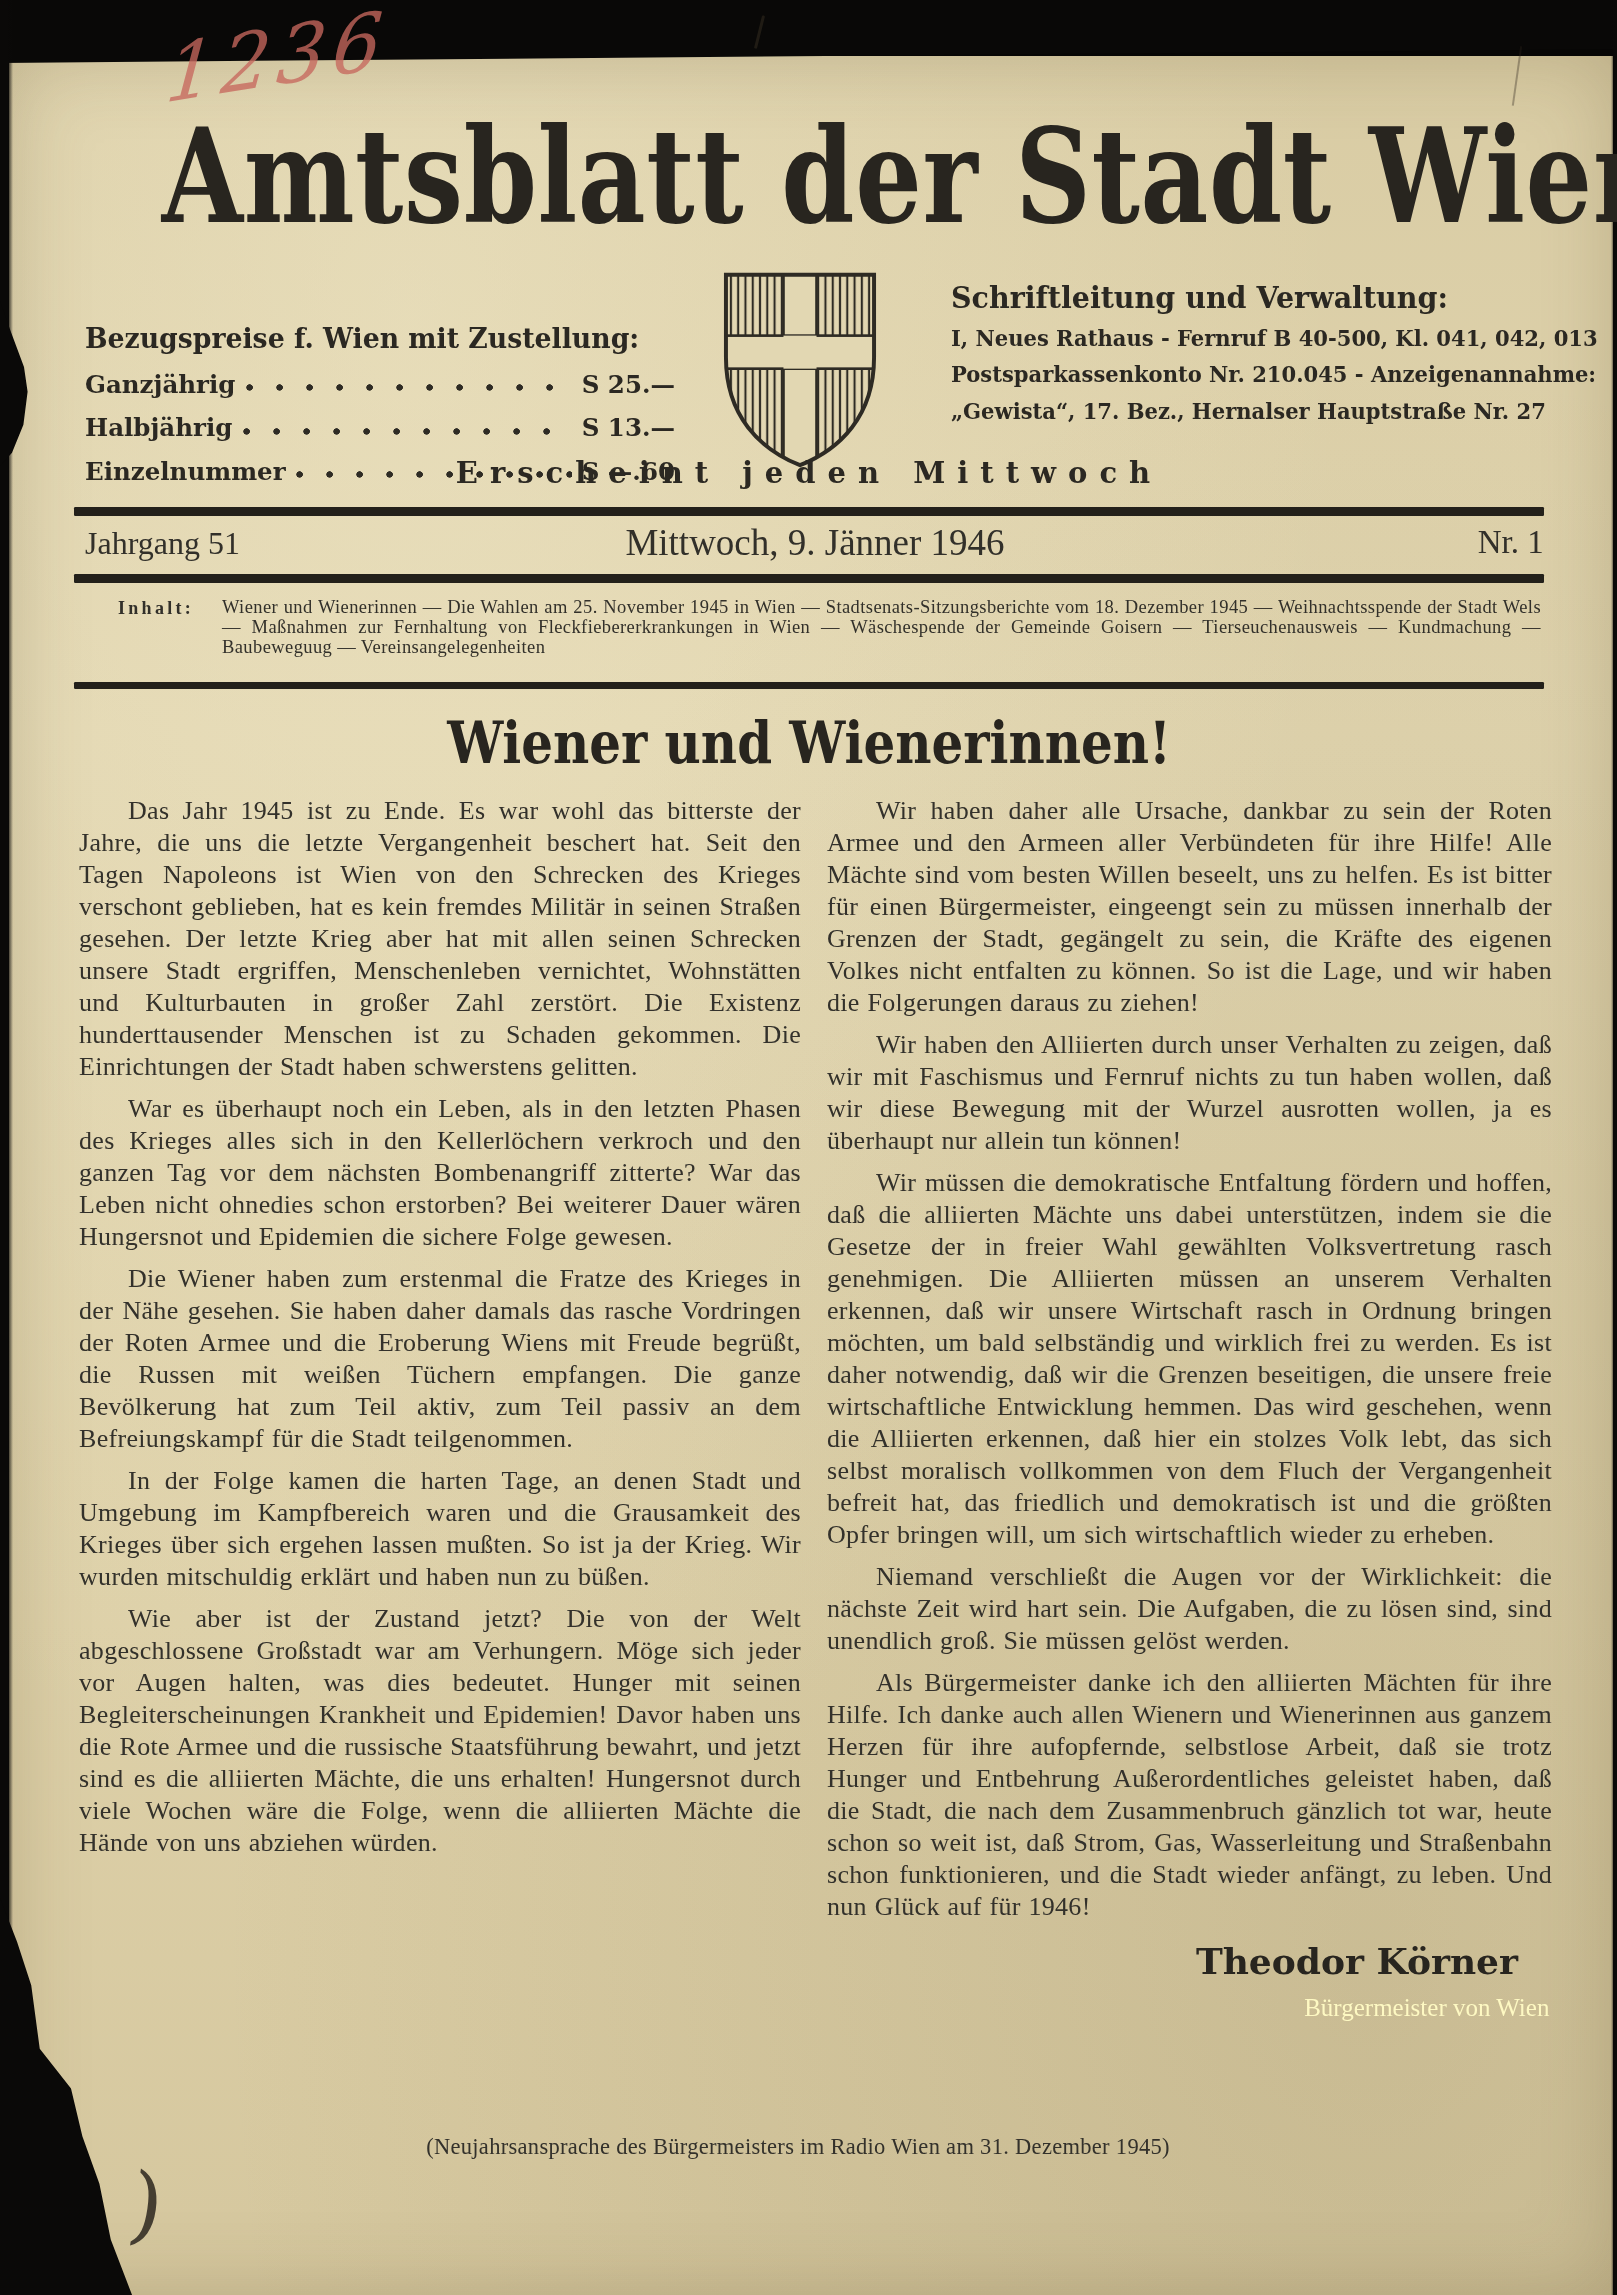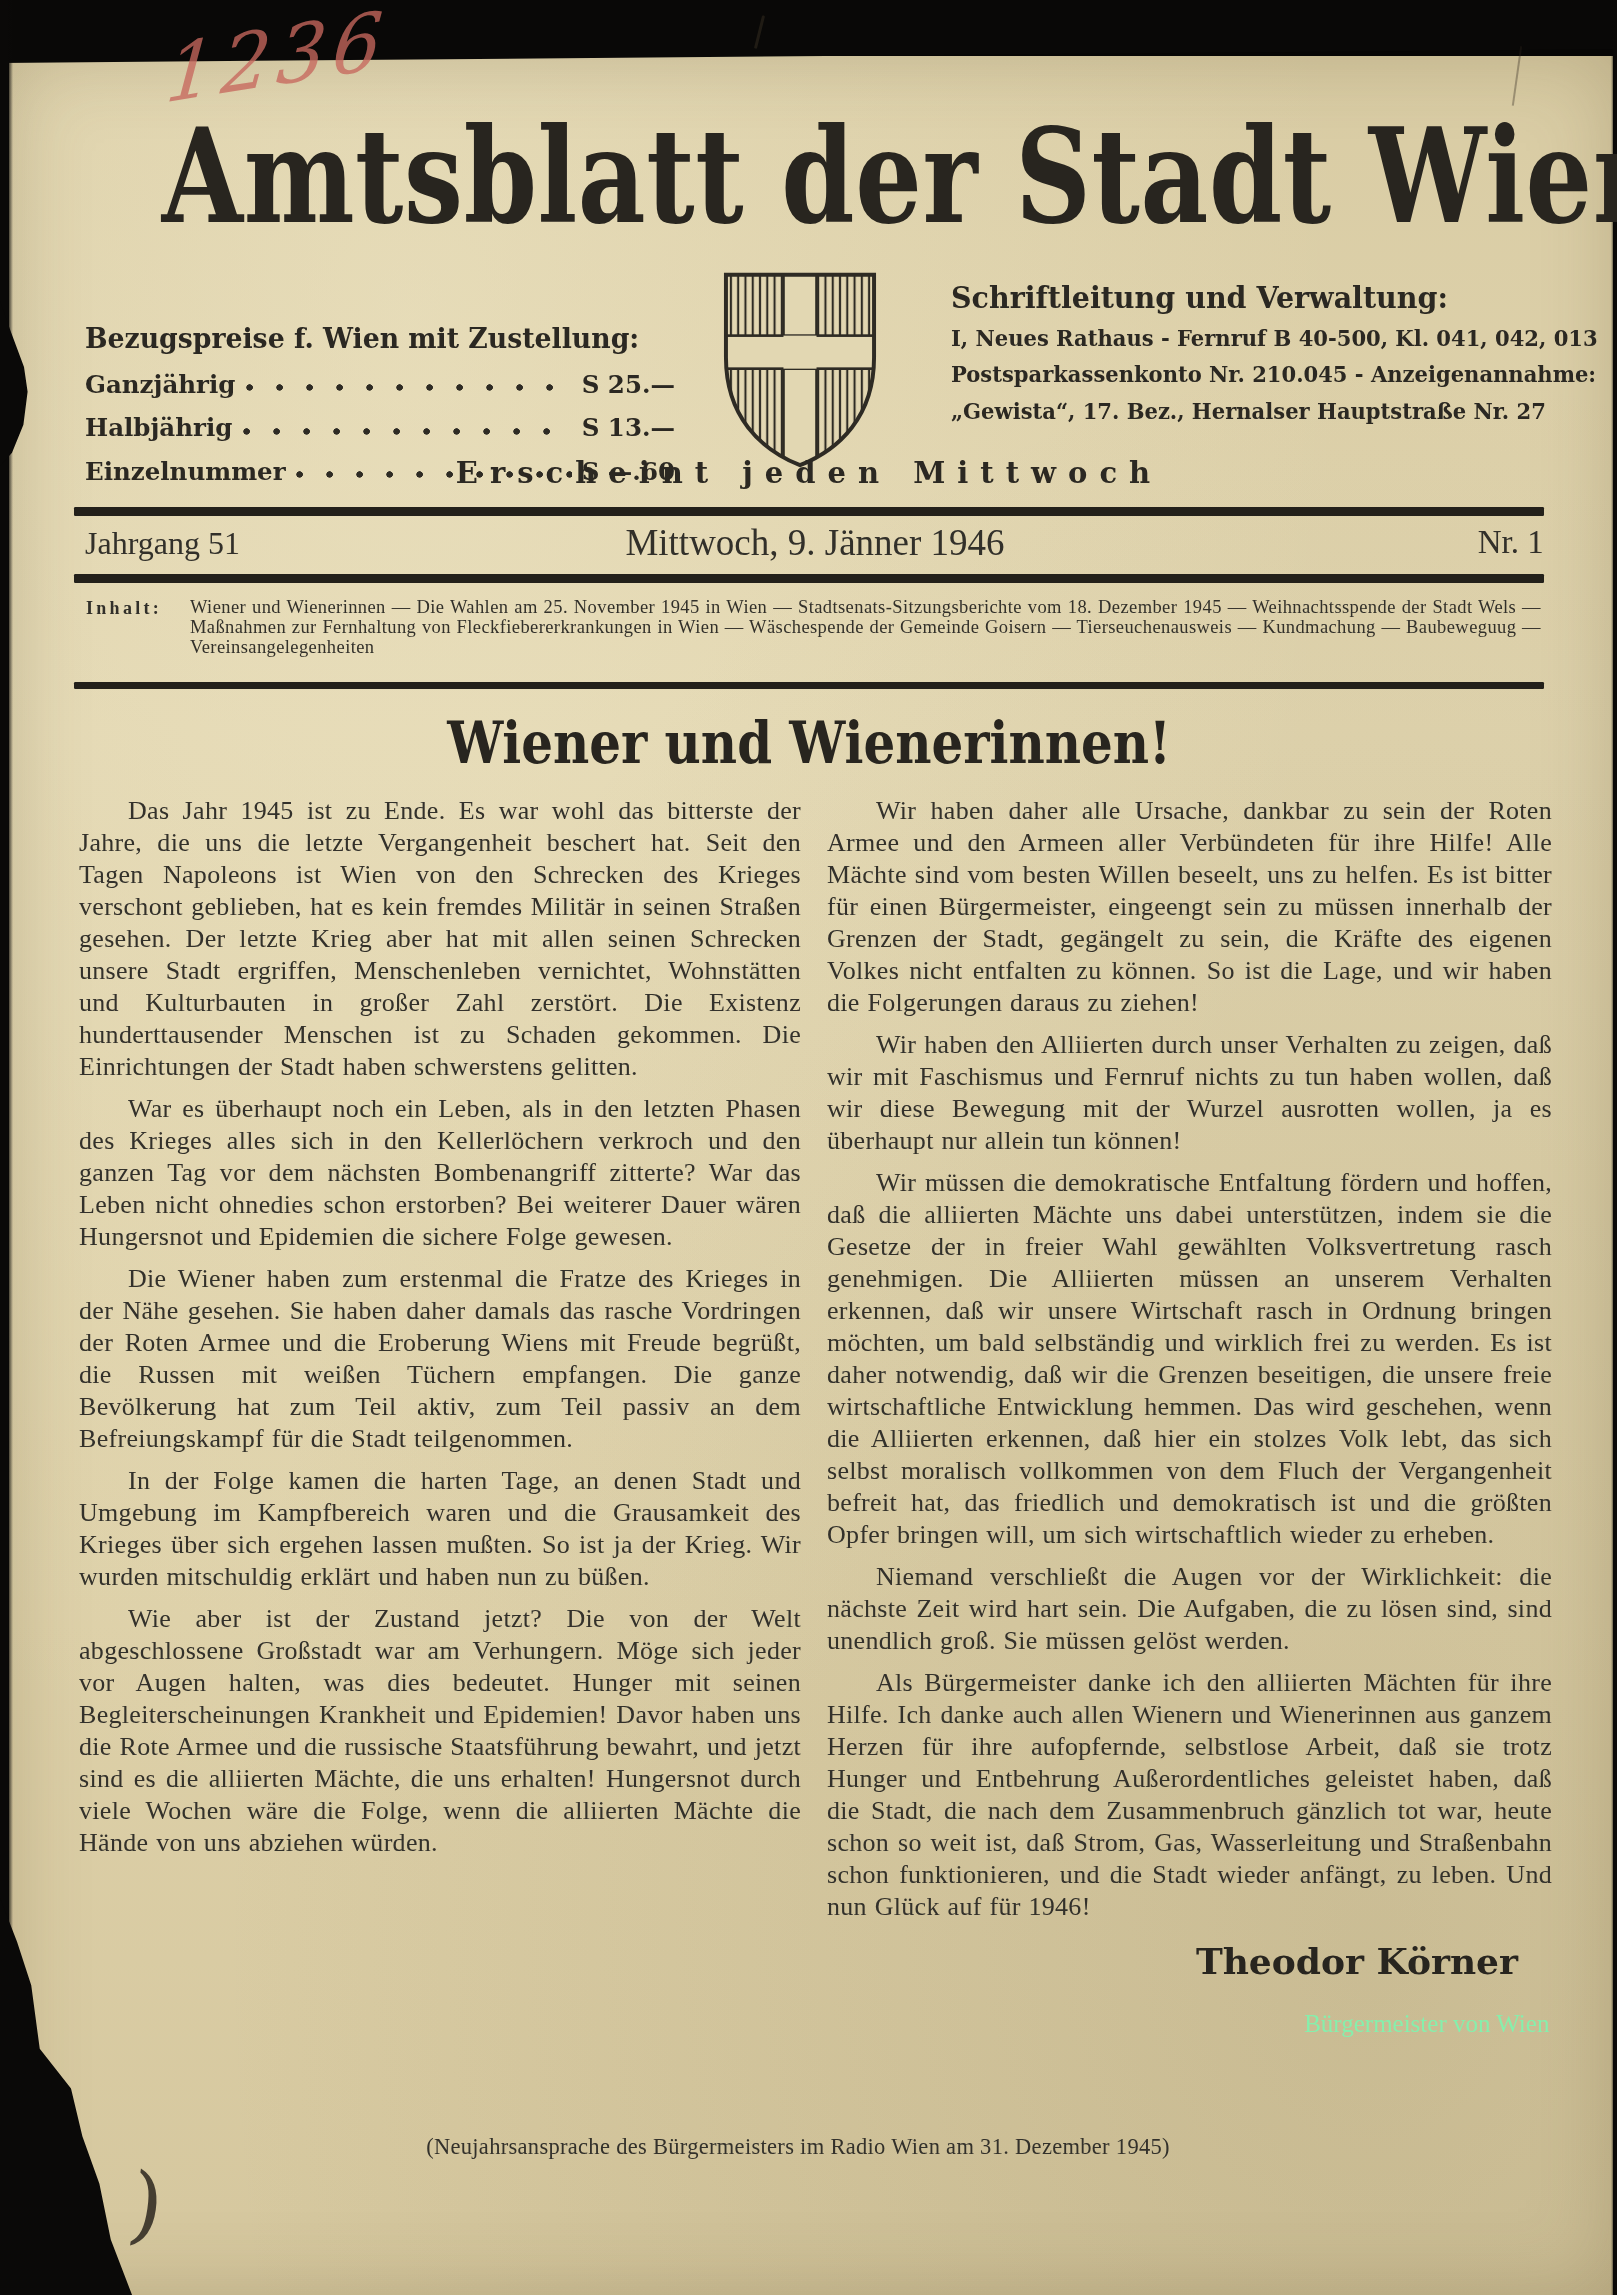--- a/index.html
+++ b/index.html
@@ -58,35 +58,35 @@
   .rule{position:absolute;left:74px;right:74px;height:8.6px;background:#23201a;border-radius:1.3px;}
   .rule-1{top:507px;}
   .rule-2{top:574px;}
   .rule-3{top:682px;height:7.3px;}
   .dateline{position:absolute;left:85px;right:73px;top:521px;height:46px;}
   .vol{position:absolute;left:0;top:4px;font-size:32px;}
   .date{position:absolute;left:0;right:0;top:0;text-align:center;font-size:37px;}
   .issue{position:absolute;right:1.3px;top:2.6px;font-size:33px;}
   
   .contents{position:absolute;left:86px;top:597px;width:1455px;display:flex;}
-  .contents-label{width:104px;font-size:18px;font-weight:bold;letter-spacing:3.3px;padding-top:1.3px;}
+  .contents-label{width:104px;font-size:18px;font-weight:bold;letter-spacing:3.3px;padding-top:1.3px;margin-left:32px;}
   .contents-text{flex:1;font-size:18.5px;line-height:20px;text-align:justify;letter-spacing:0.4px;}
   
   .article-title{position:absolute;left:0;right:0;top:709px;text-align:center;white-space:nowrap;
                  font-family:"DejaVu Serif",serif;font-weight:bold;font-size:58px;color:#28251f;
                  transform:scaleX(.86);}
   .col{position:absolute;top:795px;}
   .col-left{left:79px;width:722px;}
   .col-right{left:827px;width:725px;}
   .col p{font-size:26px;line-height:32px;text-align:justify;text-indent:49px;margin:0 0 10px 0;
          letter-spacing:0.3px;word-spacing:1px;color:#33312b;}
   .signature{text-align:right;margin-top:17px;}
   .sig-name{font-family:"DejaVu Serif",serif;font-weight:bold;font-size:36px;color:#28251f;
             padding-right:34px;}
-  .sig-role{font-size:25px;margin-top:28px;padding-right:2.6px;color:#86efac;}
+  .sig-role{font-size:25px;margin-top:12px;padding-right:2.6px;color:#fef9c3;}
   .footnote{position:absolute;left:62px;width:1472px;top:2122px;text-align:center;font-size:22.5px;
             letter-spacing:0.3px;color:#33312b;margin-top:12px;}
 </style>
 </head>
 <body>
 
 <div class="page">
   <div class="paper"></div>
 
   <div class="scan-top"></div>

